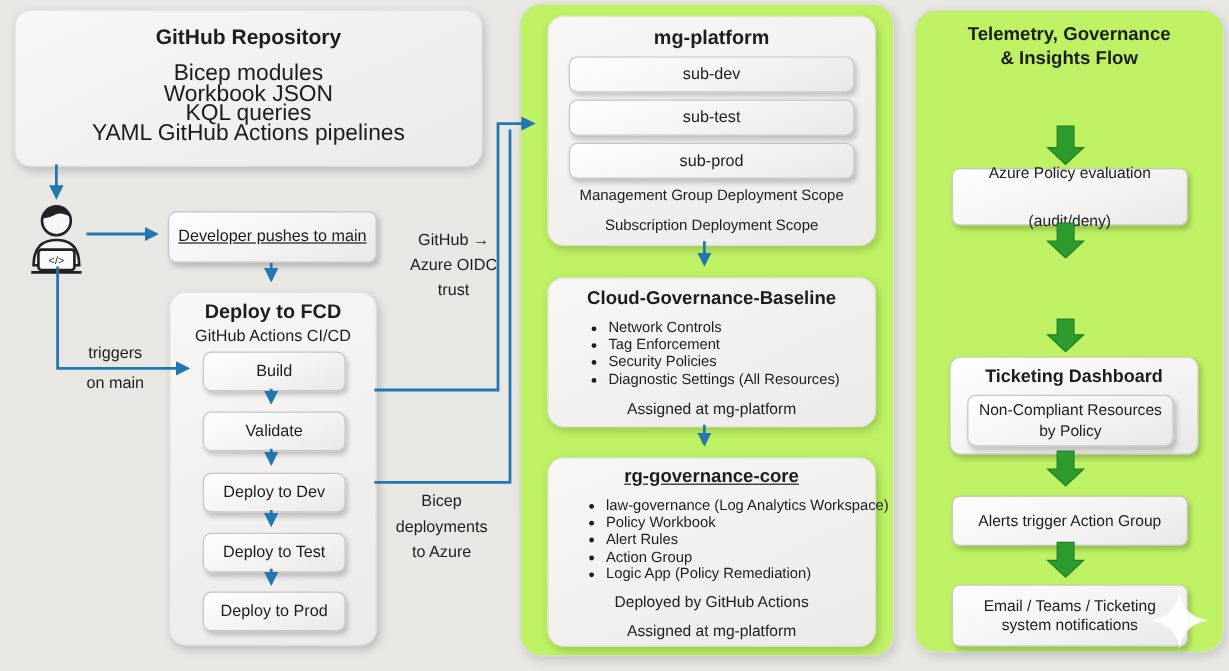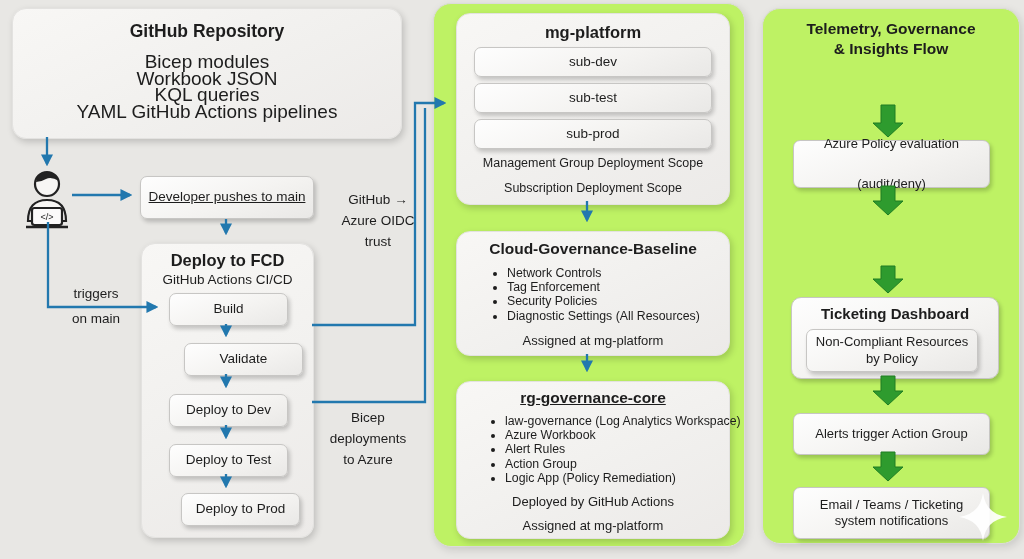--- a/index.html
+++ b/index.html
@@ -66,30 +66,30 @@
 <div class="box" style="left:140px;top:176px;width:172px;height:41px;text-decoration:underline;">
   <span>Developer pushes to main</span>
 </div>
 
 <div class="card" style="left:141px;top:243px;width:171px;height:293px;">
   <div class="ttl-md centerline" style="top:7px;">Deploy to FCD</div>
   <div class="centerline" style="top:28px;font-size:13.5px;">GitHub Actions CI/CD</div>
   <div class="box" style="left:27px;top:49px;width:117px;height:31px;">
     <span>Build</span>
   </div>
-  <div class="box" style="left:42px;top:99px;width:117px;height:31px;text-align:center;">
+  <div class="box" style="left:27px;top:99px;width:117px;height:31px;text-align:center;">
     <span>Validate</span>
   </div>
   <div class="box" style="left:27px;top:150px;width:117px;height:31px;">
     <span>Deploy to Dev</span>
   </div>
   <div class="box" style="left:27px;top:200px;width:117px;height:31px;">
     <span>Deploy to Test</span>
   </div>
-  <div class="box" style="left:39px;top:249px;width:117px;height:31px;text-align:right;">
+  <div class="box" style="left:27px;top:249px;width:117px;height:31px;text-align:right;">
     <span>Deploy to Prod</span>
   </div>
 </div>
 
 <div class="freelabel" style="left:58px;top:283px;width:76px;">triggers</div>
 <div class="freelabel" style="left:56px;top:308px;width:80px;">on main</div>
 
 <div class="freelabel" style="left:332px;top:189px;width:92px;">
   <div>GitHub →</div>
   <div>Azure OIDC</div>
@@ -127,21 +127,21 @@
       <li>Security Policies</li>
       <li>Diagnostic Settings (All Resources)</li>
     </ul>
     <div class="caption" style="top:101px;font-size:13px;">Assigned at mg-platform</div>
   </div>
 
   <div class="card" style="left:22px;top:377px;width:272px;height:156px;">
     <div class="ttl-sm centerline" style="top:7px;text-decoration:underline;">rg-governance-core</div>
     <ul class="blist" style="position:absolute;left:24px;top:32px;">
       <li>law-governance (Log Analytics Workspace)</li>
-      <li>Azure Workbook</li>
+      <li>Policy Workbook</li>
       <li>Alert Rules</li>
       <li>Action Group</li>
       <li>Logic App (Policy Remediation)</li>
     </ul>
     <div class="caption" style="top:112px;font-size:13px;">Deployed by GitHub Actions</div>
     <div class="caption" style="top:136px;font-size:13px;">Assigned at mg-platform</div>
   </div>
 </div>
 
 <div class="panel" style="left:762px;top:8px;width:256px;height:534px;">

